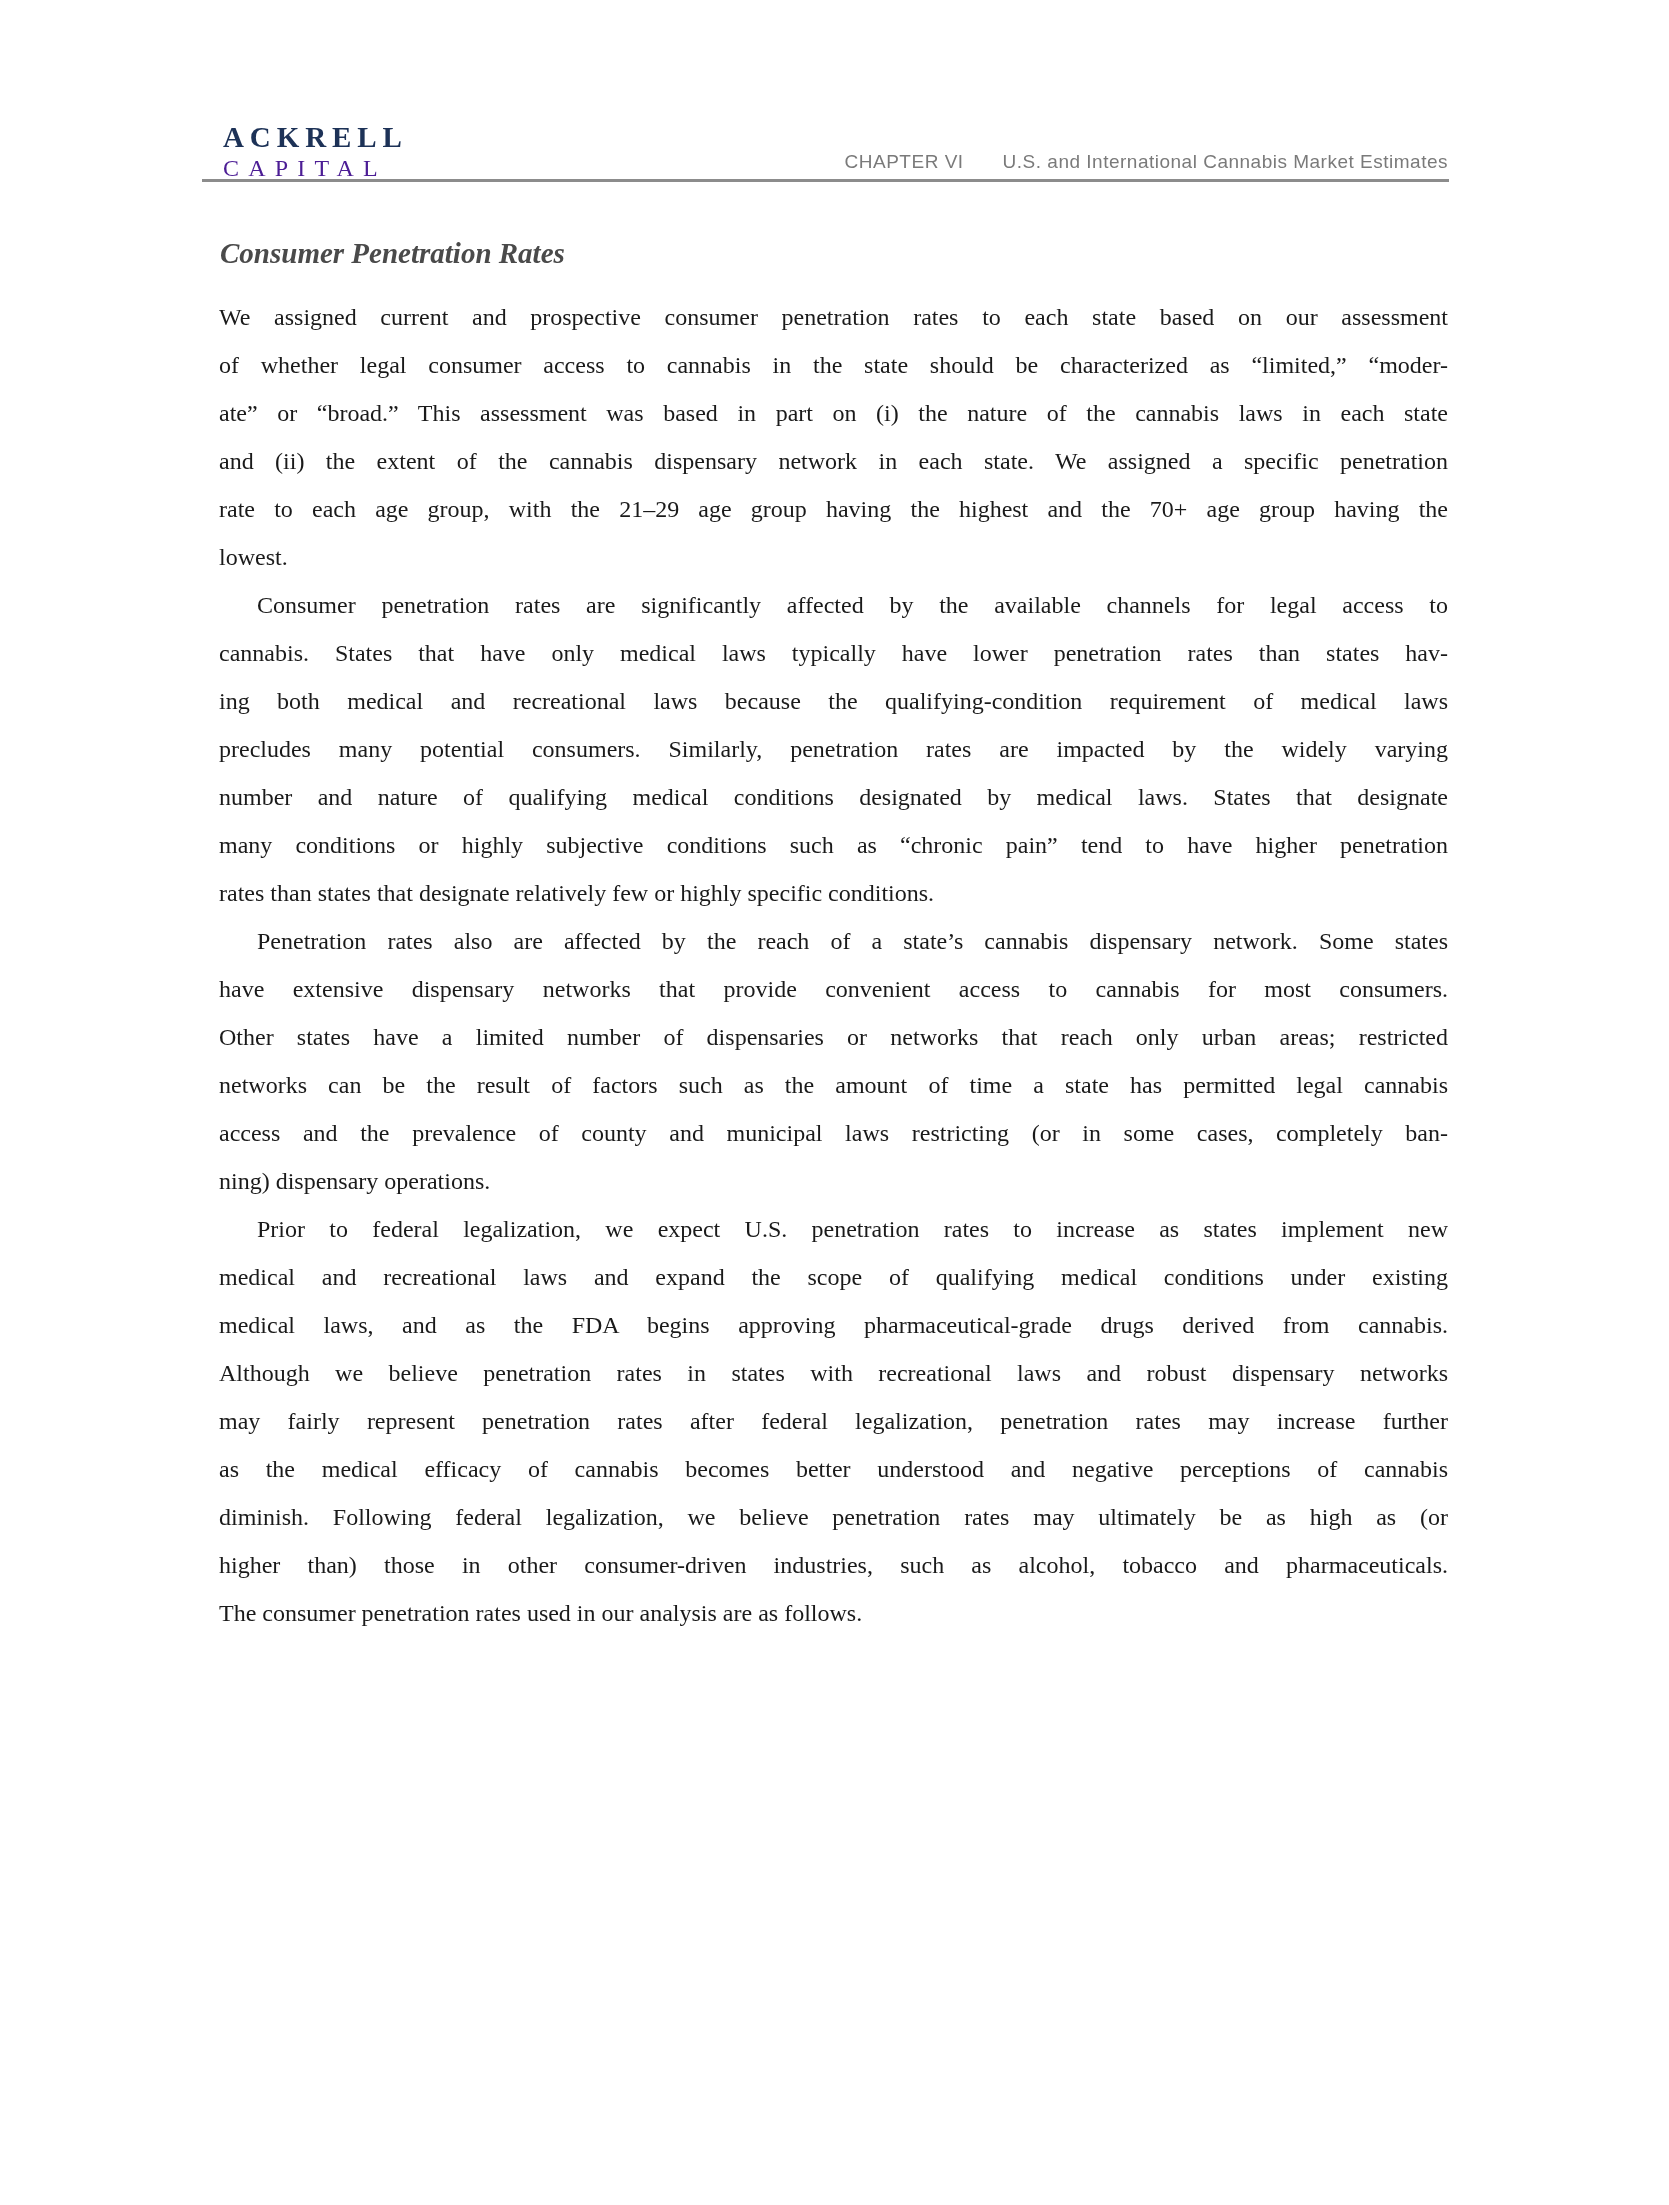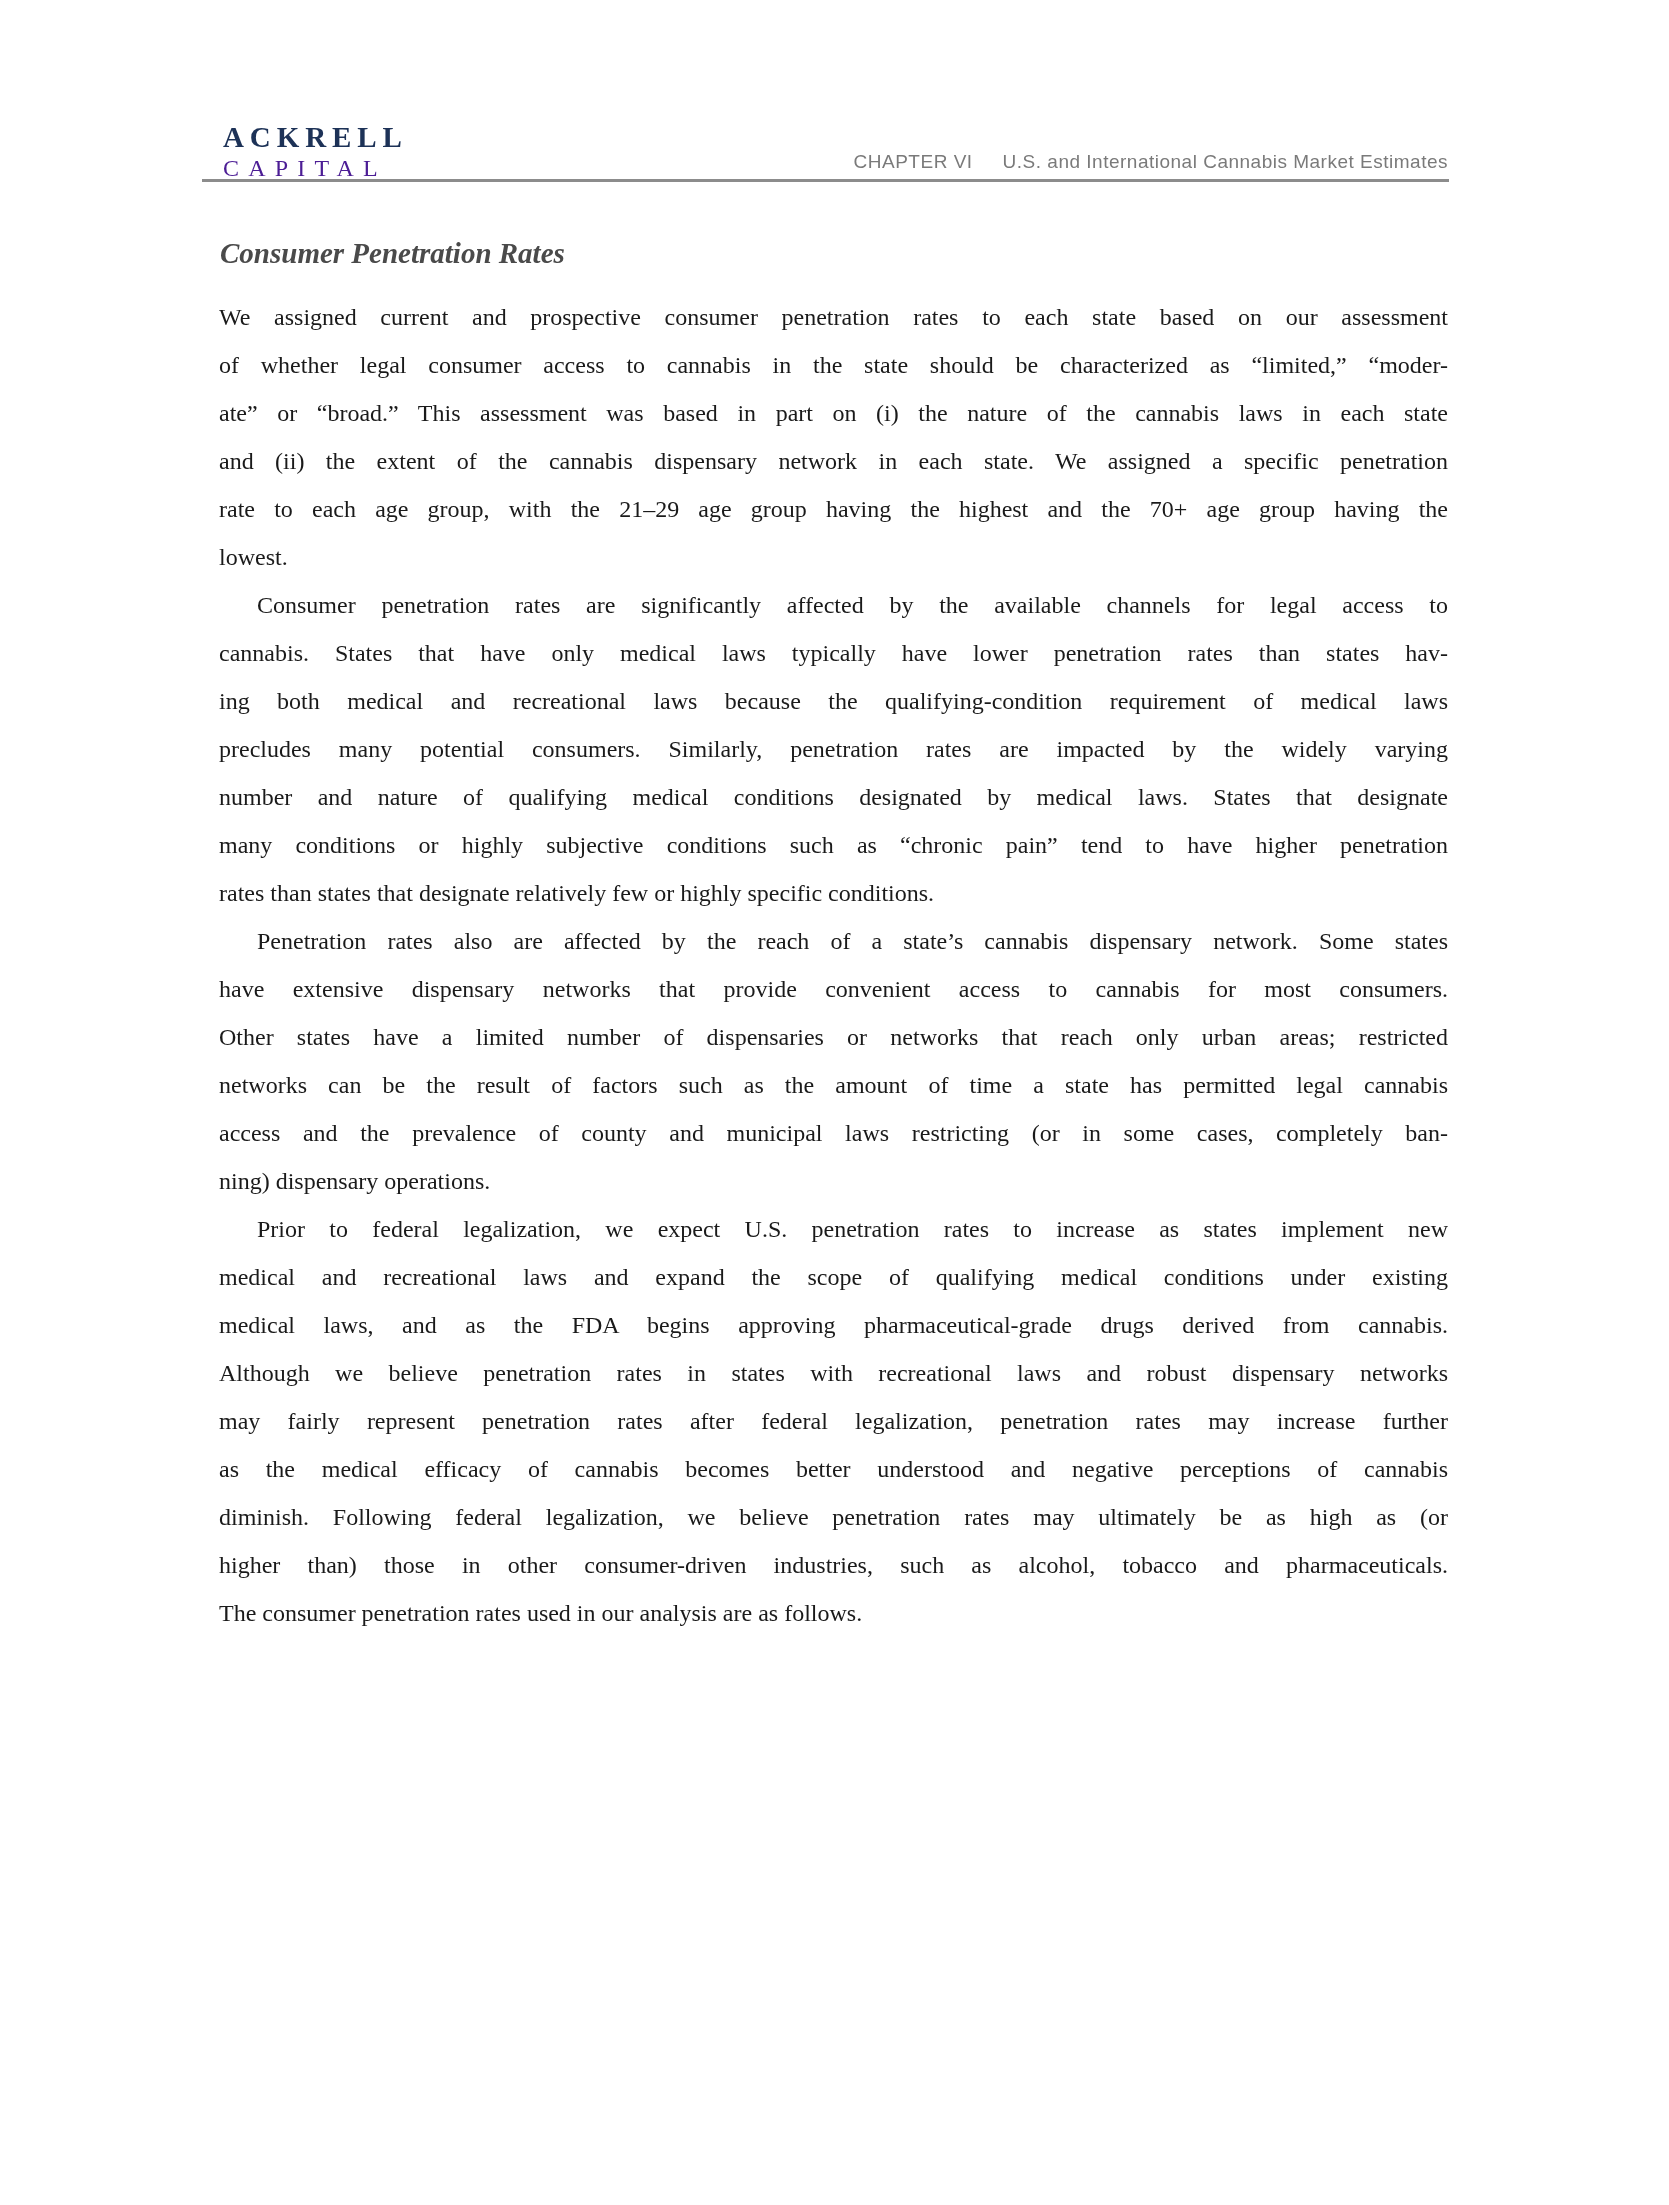--- a/index.html
+++ b/index.html
@@ -14,21 +14,21 @@
     font-family:"Liberation Serif", serif; font-weight:bold;
     font-size:29px; line-height:31px; letter-spacing:5.9px; color:#1d3257;
   }
   .logo-line2 {
     font-family:"Liberation Serif", serif; font-weight:normal;
     font-size:24px; line-height:30px; letter-spacing:9.2px; color:#4c1d95;
   }
 
   
   .chapter-header {
-    position:absolute; right:221px; top:151px; display:flex; gap:30px;
+    position:absolute; right:221px; top:151px; display:flex; gap:39px;
     font-family:"Liberation Sans", sans-serif; font-size:19px;
     letter-spacing:0.5px; color:#7a7a7a; white-space:nowrap;
   }
 
   .rule { position:absolute; left:202px; width:1247px; height:3.3px; background:#8c8c8c; }
   .rule-top { top:179px; }
   .rule-bottom { top:1991px; }
 
   
   .section-heading {

